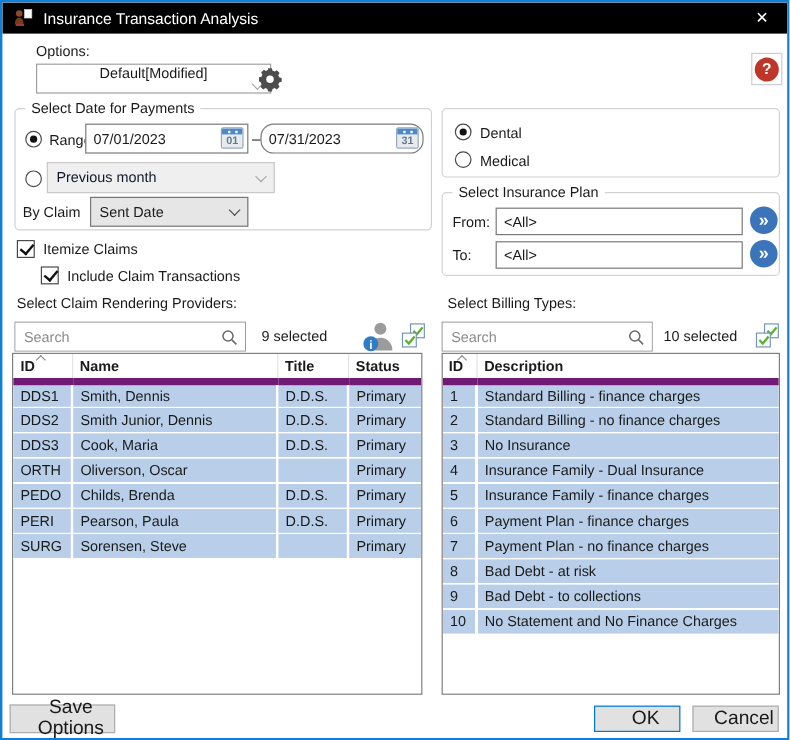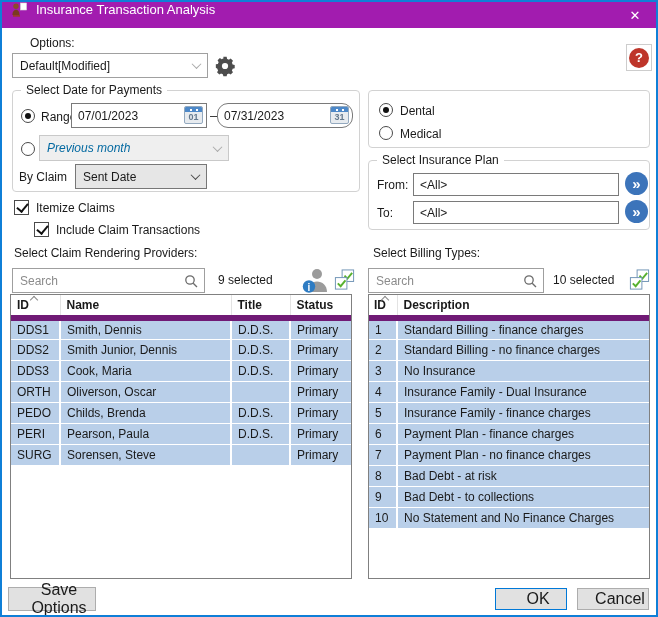--- a/index.html
+++ b/index.html
@@ -1,26 +1,26 @@
 <!DOCTYPE html>
 <html><head>
 <meta charset="utf-8">
 <style>
   html,body{margin:0;padding:0;background:#fff;}
   *{box-sizing:border-box;font-family:"Liberation Sans","DejaVu Sans",sans-serif;}
   .window{position:relative;width:658px;height:617px;border:2px solid #0f7fd7;background:#fff;overflow:hidden;}
-  .titlebar{position:absolute;left:0;top:0;right:0;height:26px;background:#a21caf;display:flex;align-items:flex-start;color:#fff;}
+  .titlebar{position:absolute;left:0;top:0;right:0;height:26px;background:#000000;display:flex;align-items:center;color:#fff;}
   .app-icon{width:18px;height:16px;margin-left:8px;display:inline-flex;}
   .title{margin-left:8px;font-size:13px;}
   .close{position:absolute;right:0;top:0;width:42px;height:26px;display:flex;align-items:center;justify-content:center;font-size:13px;cursor:default;}
   .label{position:absolute;font-size:12px;color:#1a1a1a;white-space:nowrap;}
   .combo{position:absolute;display:flex;align-items:center;padding:0 7px;font-size:12px;color:#1a1a1a;background:#fff;border:1px solid #a0a0a0;}
   .combo .chev{margin-left:auto;}
   .combo.gray{background:#e6e6e6;border-color:#777;}
-  .combo.disabled{background:#efefef;border-color:#c9c9c9;color:#0369a1;font-style:italic;}
+  .combo.disabled{background:#efefef;border-color:#c9c9c9;color:#0f172a;}
   .chev{width:7px;height:7px;border-right:1.4px solid #4a4a4a;border-bottom:1.4px solid #4a4a4a;transform:rotate(45deg) translate(-1px,-1px);display:inline-block;}
   .chev.light{border-color:#aaa;}
   .groupbox{position:absolute;border:1px solid #d2d2d2;border-radius:4px;}
   .legend{position:absolute;top:-8px;left:8px;background:#fff;padding:0 5px;font-size:12px;color:#1a1a1a;white-space:nowrap;}
   .radio{position:absolute;width:14px;height:14px;border:1px solid #4a4a4a;border-radius:50%;background:#fff;}
   .radio.checked::after{content:"";position:absolute;inset:3px;background:#111;border-radius:50%;}
   .cb{position:absolute;width:15px;height:15px;border:1px solid #4a4a4a;background:#fff;}
   .cb.checked::after{content:"";position:absolute;left:4px;top:0px;width:5px;height:9px;border-right:2px solid #111;border-bottom:2px solid #111;transform:rotate(40deg);}
   .field{position:absolute;border:1px solid #7a7a7a;background:#fff;font-size:12px;color:#1a1a1a;padding:0 6px;display:flex;align-items:center;}
   input.field{padding-right:26px;}
@@ -59,21 +59,21 @@
         <circle cx="6" cy="4.2" r="2.7" fill="#8a4a2a"></circle>
         <path d="M2.4 13c0-3.6 1.9-5.2 3.6-5.2S9.6 9.4 9.6 13z" fill="#7a3a20"></path>
         <rect x="3" y="13" width="7" height="1.7" fill="#9c3b2a"></rect>
       </svg>
     </span>
     <span class="title">Insurance Transaction Analysis</span>
     <div class="close">✕</div>
   </div>
 
   <div class="label" style="left:28px;top:34px;text-align:center;">Options:</div>
-  <div class="combo" style="left:10px;top:51px;width:196px;height:25px;">
+  <div class="combo" style="left:28px;top:51px;width:196px;height:25px;flex-direction:column;">
     <span>Default[Modified]</span>
     <span class="chev light"></span>
   </div>
   <span class="iconbtn" style="left:212px;top:53px;">
     <svg width="22" height="22" viewBox="0 0 24 24">
       <path fill="#4d4d4d" d="M10.2 2h3.6l.5 2.3a8 8 0 0 1 1.9.8l2-1.2 2.5 2.5-1.2 2a8 8 0 0 1 .8 1.9l2.3.5v3.6l-2.3.5a8 8 0 0 1-.8 1.9l1.2 2-2.5 2.5-2-1.2a8 8 0 0 1-1.9.8l-.5 2.3h-3.6l-.5-2.3a8 8 0 0 1-1.9-.8l-2 1.2-2.5-2.5 1.2-2a8 8 0 0 1-.8-1.9L2 13.8v-3.6l2.3-.5a8 8 0 0 1 .8-1.9l-1.2-2 2.5-2.5 2 1.2a8 8 0 0 1 1.9-.8z"></path>
       <circle cx="12" cy="12" r="3.4" fill="#fff"></circle>
     </svg>
   </span>
   <div class="helpbtn">

